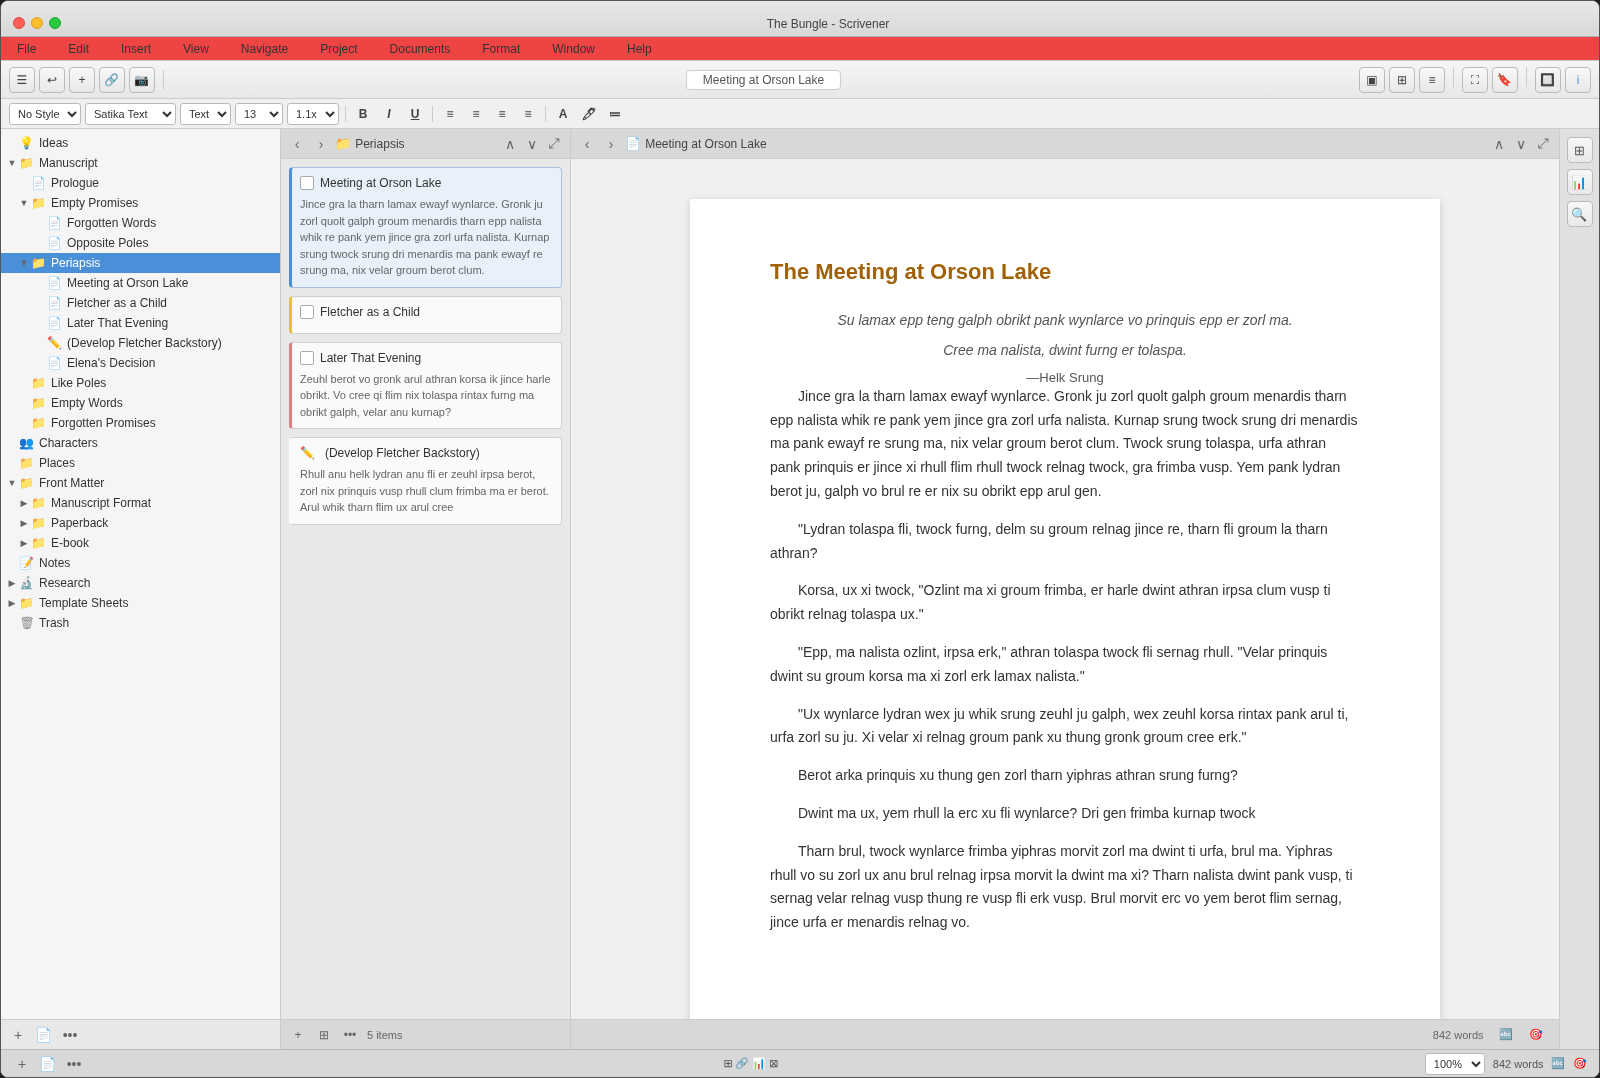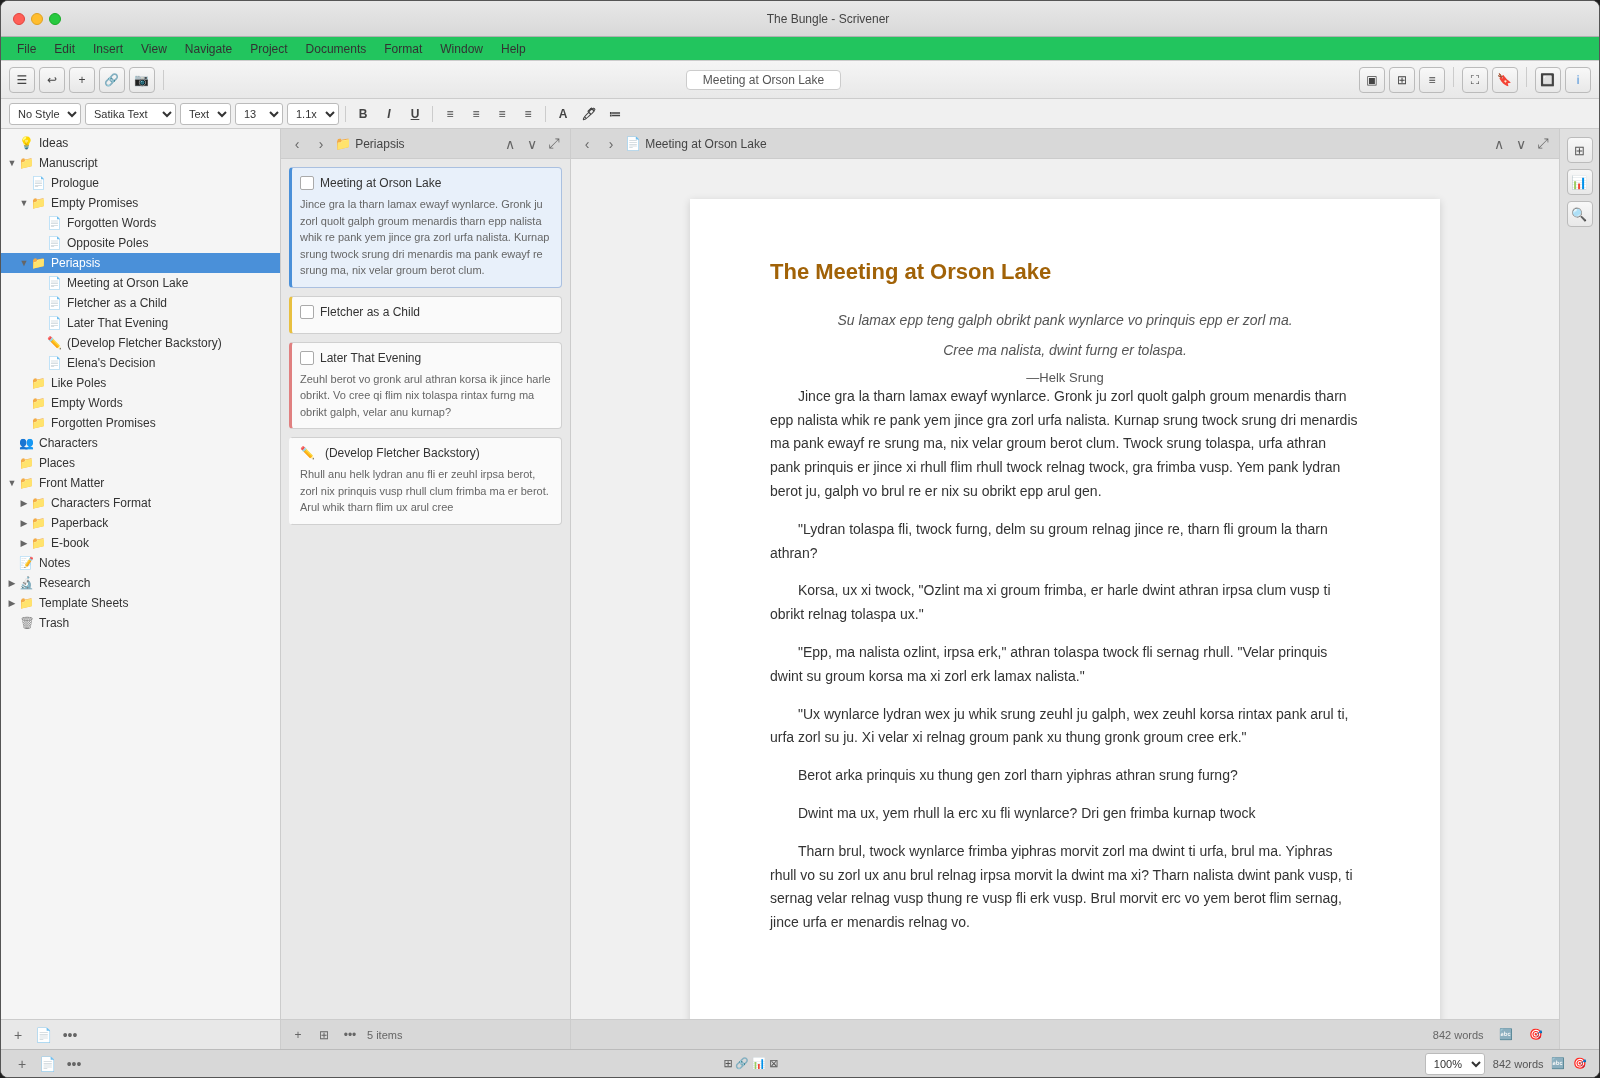--- a/index.html
+++ b/index.html
@@ -1,30 +1,30 @@
 <!DOCTYPE html>
 <html><head>
   <meta charset="utf-8">
   <style>
     * { box-sizing: border-box; margin: 0; padding: 0; }
     body { font-family: -apple-system, BlinkMacSystemFont, 'Helvetica Neue', Arial, sans-serif; font-size: 13px; background: #1e1e1e; color: #333; overflow: hidden; }
 
     .window { width: 1600px; height: 1078px; display: flex; flex-direction: column; background: #f0f0f0; border: 1px solid #555; border-radius: 8px; overflow: hidden; }
 
     
-    .title-bar { height: 36px; background: linear-gradient(to bottom, #e8e8e8, #d8d8d8); display: flex; align-items: center; padding: 0 12px; gap: 8px; border-bottom: 1px solid #b0b0b0; flex-shrink: 0; }
+    .title-bar { height: 36px; background: linear-gradient(to bottom, #e8e8e8, #d8d8d8); display: flex; align-items: flex-start; padding: 16px 12px; gap: 8px; border-bottom: 1px solid #b0b0b0; flex-shrink: 0; }
     .traffic-lights { display: flex; gap: 6px; }
     .traffic-light { width: 12px; height: 12px; border-radius: 50%; }
     .tl-close { background: #ff5f57; border: 1px solid #e0443e; }
     .tl-min { background: #ffbd2e; border: 1px solid #dfa123; }
     .tl-max { background: #28c940; border: 1px solid #1aab29; }
     .title-text { flex: 1; text-align: center; font-size: 12px; color: #444; }
 
     
-    .menu-bar { height: 24px; background: #22c55e; display: flex; align-items: center; padding: 0 8px; gap: 2px; border-bottom: 1px solid #ccc; flex-shrink: 0; }
+    .menu-bar { height: 24px; background: #ef4444; display: flex; align-items: center; padding: 0 8px; gap: 16px; border-bottom: 1px solid #ccc; flex-shrink: 0; }
     .menu-item { padding: 2px 8px; font-size: 12px; color: #333; cursor: pointer; border-radius: 3px; }
 
     
     .toolbar { height: 38px; background: linear-gradient(to bottom, #f5f5f5, #e8e8e8); display: flex; align-items: center; padding: 0 8px; gap: 4px; border-bottom: 1px solid #ccc; flex-shrink: 0; }
     .toolbar-btn { width: 26px; height: 26px; border: 1px solid #bbb; border-radius: 4px; background: linear-gradient(to bottom, #f8f8f8, #e8e8e8); display: flex; align-items: center; justify-content: center; cursor: pointer; font-size: 12px; color: #444; }
     .toolbar-sep { width: 1px; height: 20px; background: #ccc; margin: 0 4px; }
     .toolbar-center { flex: 1; display: flex; justify-content: center; }
     .toolbar-title-area { background: #fff; border: 1px solid #ccc; border-radius: 4px; padding: 2px 16px; font-size: 12px; color: #555; }
     .toolbar-right { display: flex; gap: 4px; }
 
@@ -308,21 +308,21 @@
 
         <div class="tree-item">
           <span class="toggle-arrow open"></span>
           <span class="item-icon icon-folder">📁</span>
           <span class="item-label">Front Matter</span>
         </div>
 
         <div class="tree-item tree-indent-1">
           <span class="toggle-arrow closed"></span>
           <span class="item-icon icon-folder">📁</span>
-          <span class="item-label">Characters Format</span>
+          <span class="item-label">Manuscript Format</span>
         </div>
 
         <div class="tree-item tree-indent-1">
           <span class="toggle-arrow closed"></span>
           <span class="item-icon icon-folder">📁</span>
           <span class="item-label">Paperback</span>
         </div>
 
         <div class="tree-item tree-indent-1">
           <span class="toggle-arrow closed"></span>

